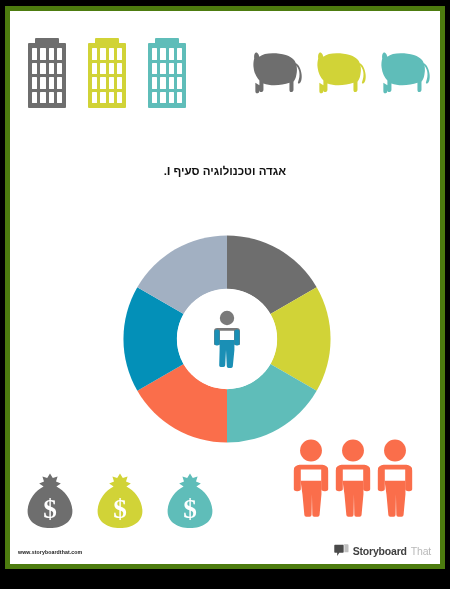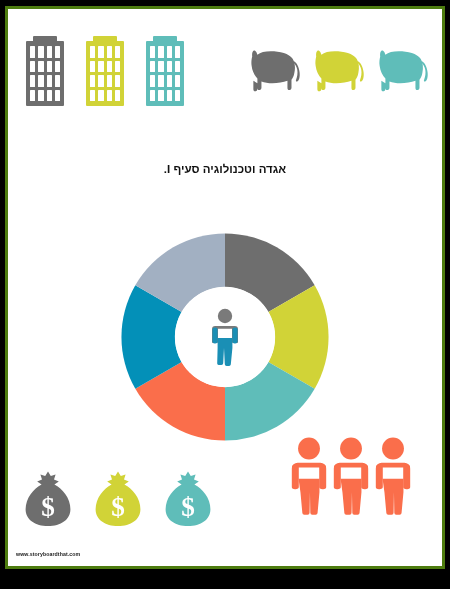--- a/index.html
+++ b/index.html
@@ -6,21 +6,21 @@
   body{width:450px;height:589px;overflow:hidden;font-family:"Liberation Sans",sans-serif;}
 
   .poster{
     position:absolute;left:0;top:0;width:450px;height:575px;
     background:#000;
     box-sizing:border-box;
   }
   .page{
     position:absolute;left:5px;top:6px;width:440px;height:563px;
     background:#ffffff;
-    border:3px solid #4d7c0f;
+    border:5px solid #4d7c0f;
     box-sizing:border-box;
     overflow:hidden;
   }
 
   
   .buildings{position:absolute;left:18px;top:27px;display:flex;gap:22px;}
   .bld{position:relative;width:38px;height:70px;}
   .bld .cap{position:absolute;left:7px;top:0;width:24px;height:6px;border-radius:1px;}
   .bld .body{position:absolute;left:0;top:5px;width:38px;height:65px;border-radius:1px;
     display:grid;grid-template-columns:repeat(4,1fr);grid-template-rows:repeat(4,1fr);
@@ -233,16 +233,24 @@
         <circle cx="20" cy="12" r="11.5" fill="#fa6e4b"></circle>
         <path fill="#fa6e4b" d="M8,27 h24 a6,6 0 0,1 6,6 v21 h-7 v-22 h-22 v22 h-7 v-21 a6,6 0 0,1 6,-6 Z"></path>
         <rect x="2" y="29" width="7" height="26" rx="3.2" fill="#fa6e4b"></rect>
         <rect x="31" y="29" width="7" height="26" rx="3.2" fill="#fa6e4b"></rect>
         <path fill="#fa6e4b" d="M9,44 h22 v14 l-2,22 a2,2 0 0,1 -2,1.8 h-3.6 a2,2 0 0,1 -2,-2 L21,58 l-0.4,21.8 a2,2 0 0,1 -2,2 H15 a2,2 0 0,1 -2,-1.8 L11,58 Z"></path>
       </svg>
     </div>
 
     <div class="footer">
       <div class="f-url">www.storyboardthat.com</div>
+      <div class="f-logo">
+        <svg class="bubble" viewBox="0 0 20 18">
+          <path fill="#4a4a4a" d="M1,1 h11 a1,1 0 0,1 1,1 v9 a1,1 0 0,1 -1,1 H7 l-3,4.5 0,-4.5 H1 a1,1 0 0,1 -1,-1 V2 a1,1 0 0,1 1,-1 Z"></path>
+          <path fill="#bfbfbf" d="M9,0.5 h9.5 a1.2,1.2 0 0,1 1.2,1.2 v8.6 a1.2,1.2 0 0,1 -1.2,1.2 H14 v-9.5 a1.2,1.2 0 0,0 -1.2,-1.2 Z"></path>
+        </svg>
+        <span class="lt">Storyboard</span>
+        <span class="lt2">That</span>
+      </div>
     </div>
 
   </div>
 </div>
 
 </body></html>

